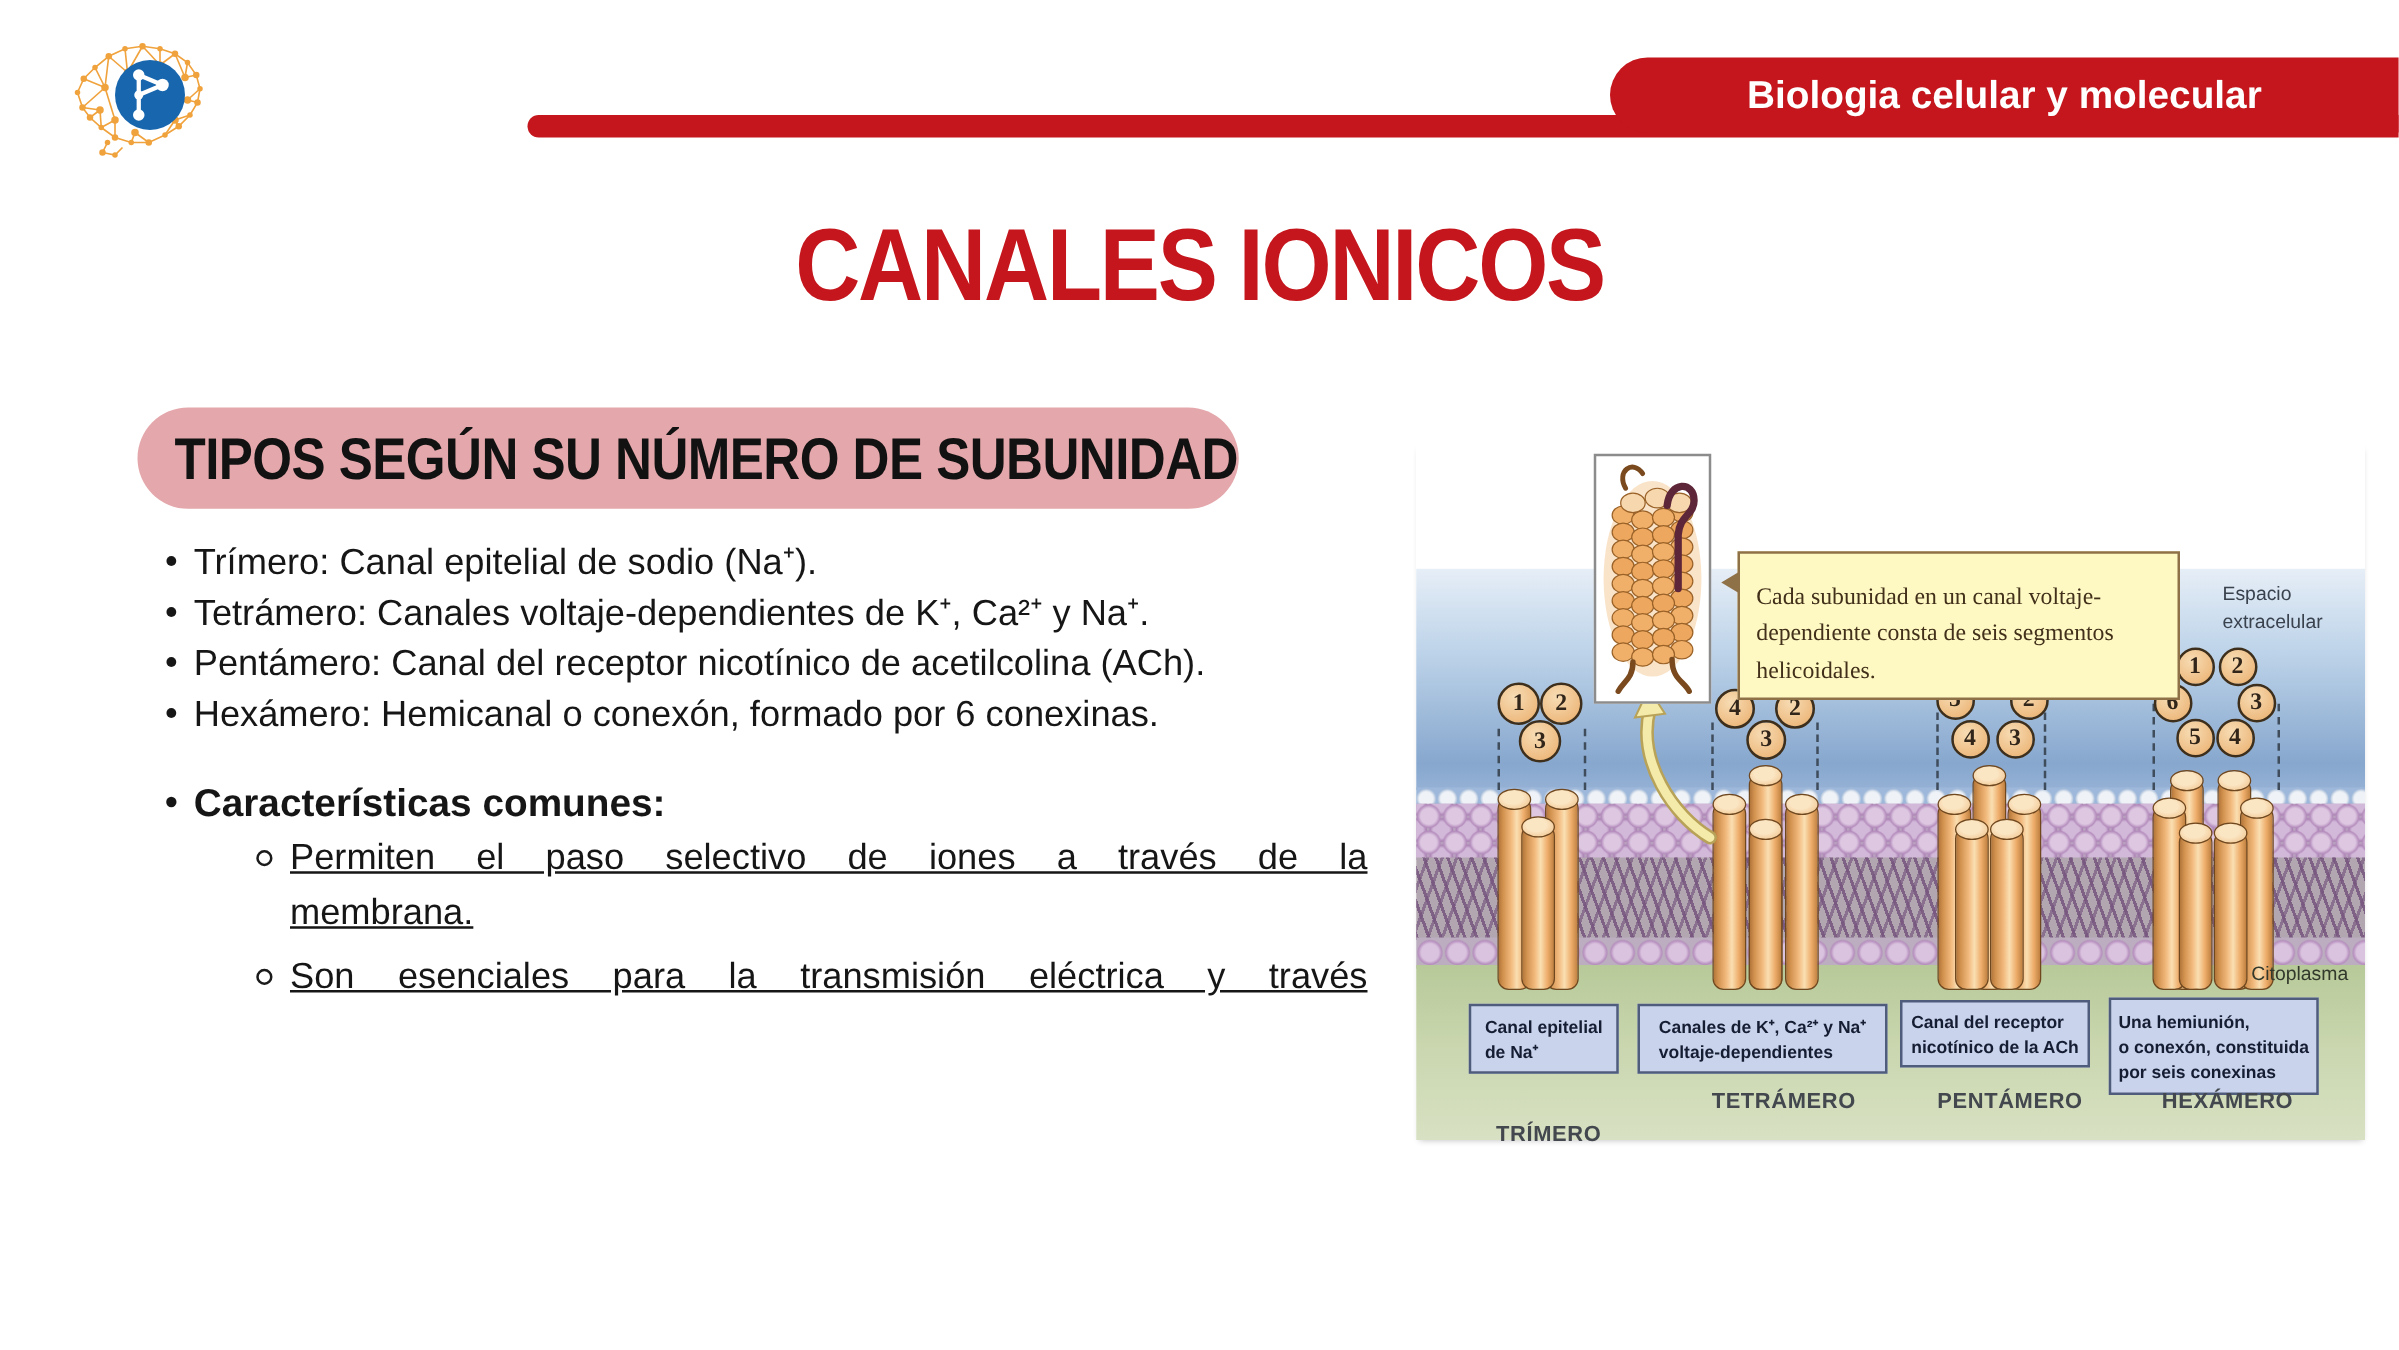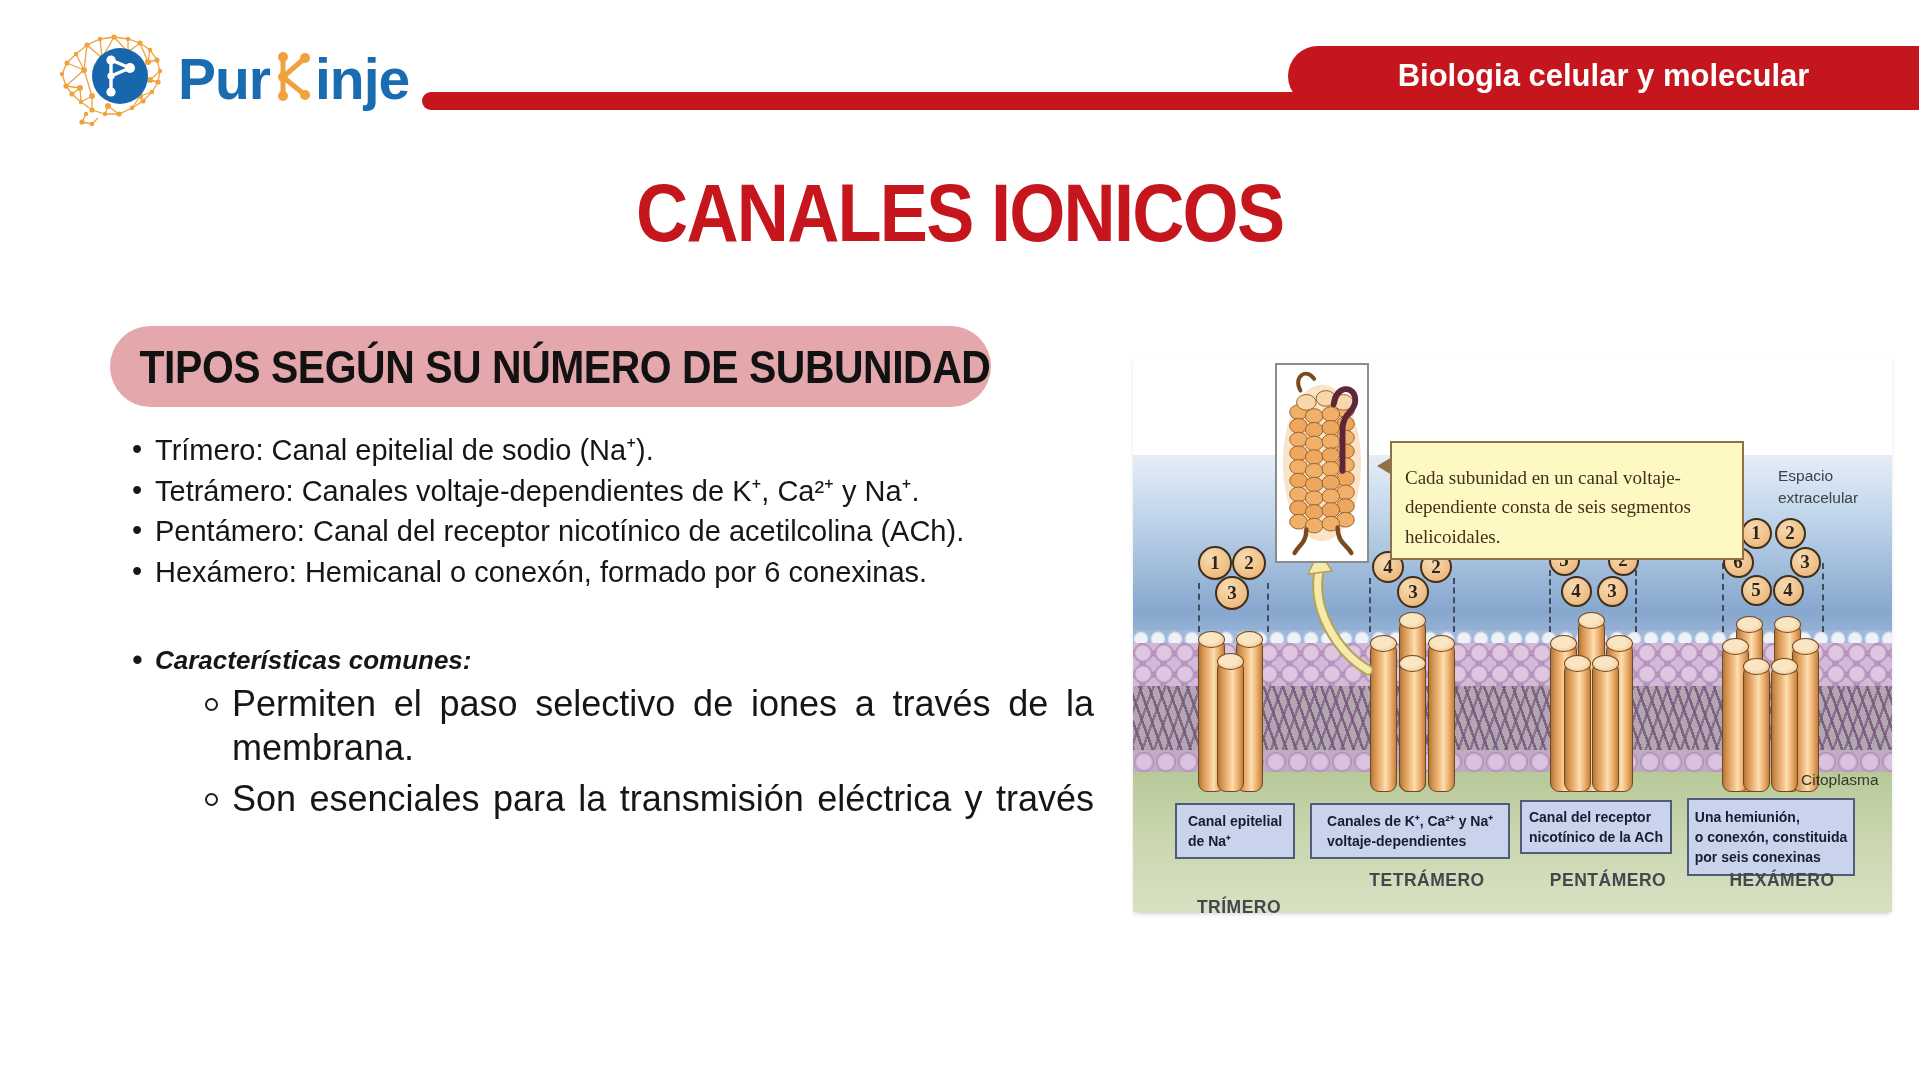--- a/index.html
+++ b/index.html
@@ -18,24 +18,24 @@
   .title{position:absolute;left:0;top:166px;width:1919px;text-align:center;}
   .title span{display:inline-block;font-size:82px;font-weight:bold;color:var(--red);letter-spacing:-2px;transform:scaleX(.88);transform-origin:center;}
   .pill{position:absolute;left:110px;top:326px;width:881px;height:81px;background:var(--pink);border-radius:44px;overflow:hidden;}
   .pill span{display:block;white-space:nowrap;font-size:47px;font-weight:bold;color:#121212;line-height:81px;padding-left:34px;letter-spacing:-.5px;transform:scaleX(.87);transform-origin:left center;}
 
   
   .content{position:absolute;left:130px;top:430px;width:1000px;color:#161616;}
   ul{list-style:none;margin:0;padding:0;}
   .blist li{position:relative;padding-left:25px;font-size:29px;line-height:40.5px;}
   .blist li::before{content:"\2022";position:absolute;left:2px;top:-1px;font-size:29px;}
-  .char-label{position:relative;margin-top:48px;padding-left:25px;font-size:26px;line-height:41px;font-weight:bold;font-style:italic;}
+  .char-label{position:relative;margin-top:30px;padding-left:25px;font-size:31px;line-height:41px;font-weight:bold;}
   .char-label::before{content:"\2022";position:absolute;left:2px;top:0;font-size:29px;font-weight:bold;}
   .sublist{margin:1px 0 0 72px;width:892px;}
-  .sublist li{position:relative;padding-left:30px;font-size:36px;line-height:44px;margin-bottom:7px;}
+  .sublist li{position:relative;padding-left:30px;font-size:29px;line-height:44px;margin-bottom:7px;text-decoration:underline;}
   .sublist li::before{content:"";position:absolute;left:3px;top:16px;width:9px;height:9px;border:2.5px solid #1b1b1b;border-radius:50%;}
   .jline{text-align:justify;text-align-last:justify;}
 
   
   .figure{position:absolute;left:1133px;top:355px;width:759px;height:557px;box-shadow:0 3px 5px -2px rgba(0,0,0,.25);}
   .sky{position:absolute;left:0;right:0;top:100px;height:177px;background:linear-gradient(180deg,#e6eef7 0%,#bdd3e9 38%,#87a7ce 88%,#95b1d5 100%);}
   .membrane{position:absolute;left:0;right:0;top:275px;height:145px;}
   .row-light{position:absolute;left:0;right:0;top:0;height:17px;background-image:radial-gradient(circle at 8px 9px,#eff3f8 5.5px,#c6d2e3 7px,rgba(0,0,0,0) 8px);background-size:17px 17px;background-color:#9db8da;}
   .heads-a{position:absolute;left:0;right:0;top:13px;height:45px;background-color:#b9a4bf;background-image:radial-gradient(circle at 10px 10px,#ddc7e1 6.5px,#b48cbc 9px,rgba(0,0,0,0) 10px),radial-gradient(circle at 10px 10px,#d2b8d9 6.5px,#aa81b3 9px,rgba(0,0,0,0) 10px);background-size:21px 21px,21px 21px;background-position:0 0,10px 11px;}
   .tails{position:absolute;left:0;right:0;top:56px;height:66px;background-color:#b2a7b1;background-image:repeating-linear-gradient(70deg,rgba(118,84,126,.85) 0 2.5px,rgba(0,0,0,0) 2.5px 9px),repeating-linear-gradient(-70deg,rgba(118,84,126,.65) 0 2.5px,rgba(0,0,0,0) 2.5px 11px);}
@@ -134,38 +134,20 @@
           <line x1="61" y1="32" x2="80" y2="40"></line>
           <line x1="80" y1="40" x2="61" y2="48"></line>
       </g>
       <g fill="#ffffff">
         <circle cx="61" cy="32" r="4.6"></circle>
           <circle cx="61" cy="48" r="3.6"></circle>
           <circle cx="61" cy="64" r="4.6"></circle>
           <circle cx="80" cy="40" r="5"></circle>
       </g>
     </svg>
-    <div class="wordmark">
-      <span>Pur</span>
-      <svg class="kicon" width="38" height="52" viewBox="0 0 38 52">
-        <g stroke="#f0a23c" stroke-width="5" stroke-linecap="round">
-          <line x1="9" y1="7" x2="9" y2="46"></line>
-            <line x1="9" y1="27" x2="31" y2="8"></line>
-            <line x1="9" y1="27" x2="31" y2="45"></line>
-        </g>
-        <g fill="#f0a23c">
-          <circle cx="9" cy="7" r="5"></circle>
-            <circle cx="9" cy="27" r="5"></circle>
-            <circle cx="9" cy="46" r="5"></circle>
-          <circle cx="31" cy="8" r="5"></circle>
-            <circle cx="31" cy="45" r="5"></circle>
-        </g>
-      </svg>
-      <span>inje</span>
-    </div>
   </div>
 
   <div class="red-line"></div>
   <div class="course-banner">
     <span>Biologia celular y molecular</span>
   </div>
 
   <div class="title">
     <span>CANALES IONICOS</span>
   </div>

